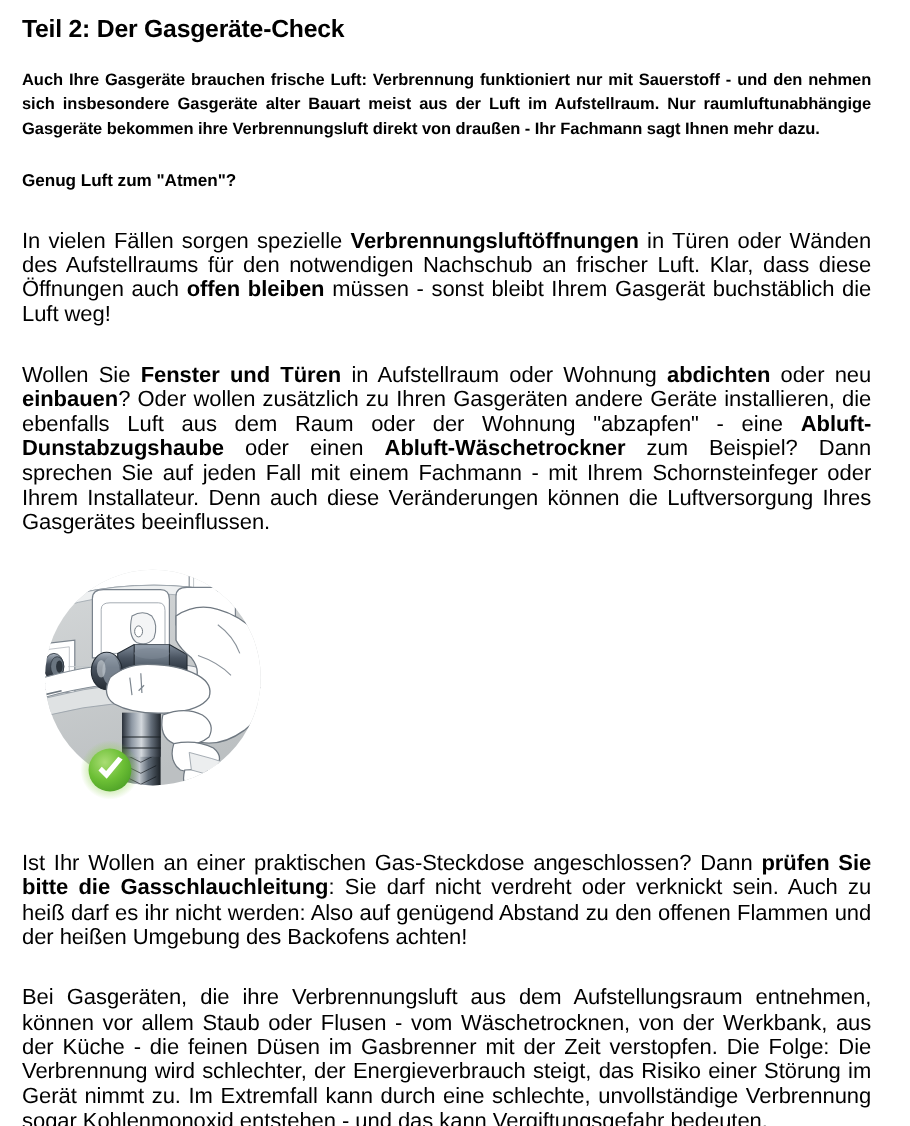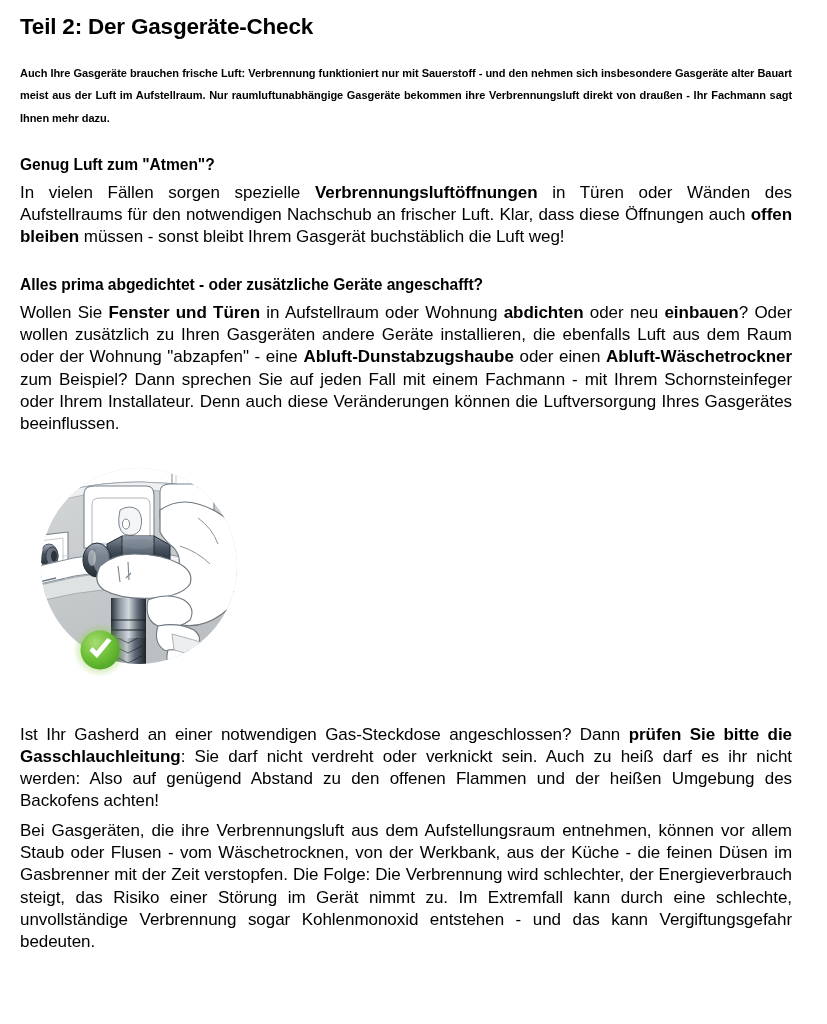--- a/index.html
+++ b/index.html
@@ -34,42 +34,42 @@
   .doc-title {
     font-size: 22.5px;
     font-weight: bold;
     letter-spacing: -0.2px;
     line-height: 26px;
     margin: 0 0 0 0;
     padding: 0;
   }
 
   .lead {
-    font-size: 11px;
+    font-size: 15px;
     font-weight: bold;
     line-height: 22.3px;
     text-align: justify;
     margin: 22px 0 0 0;
     letter-spacing: -0.05px;
   }
 
   .section-heading {
     font-size: 15.6px;
     font-weight: bold;
     line-height: 20px;
     margin: 26px 0 0 0;
     letter-spacing: -0.05px;
   }
 
   .body-par {
-    font-size: 17px;
+    font-size: 20px;
     font-weight: normal;
     line-height: 22.3px;
     text-align: justify;
-    margin: 7px 0 0 0;
+    margin: 33px 0 0 0;
     letter-spacing: -0.05px;
   }
   .body-par b { font-weight: bold; }
 
   
   .figure {
     position: relative;
     width: 250px;
     height: 262px;
     margin: 12px 0 0 2px;
@@ -83,21 +83,20 @@
   <div class="content">
 
     <h1 class="doc-title">Teil 2: Der Gasgeräte-Check</h1>
 
     <p class="lead">Auch Ihre Gasgeräte brauchen frische Luft: Verbrennung funktioniert nur mit Sauerstoff - und den nehmen sich insbesondere Gasgeräte alter Bauart meist aus der Luft im Aufstellraum. Nur raumluftunabhängige Gasgeräte bekommen ihre Verbrennungsluft direkt von draußen - Ihr Fachmann sagt Ihnen mehr dazu.</p>
 
     <h2 class="section-heading">Genug Luft zum "Atmen"?</h2>
 
     <p class="body-par"><span>In vielen Fällen sorgen spezielle </span><b>Verbrennungsluftöffnungen</b><span> in Türen oder Wänden des Aufstellraums für den notwendigen Nachschub an frischer Luft. Klar, dass diese Öffnungen auch </span><b>offen bleiben</b><span> müssen - sonst bleibt Ihrem Gasgerät buchstäblich die Luft weg!</span></p>
 
-    <h2 class="section-heading">Alles prima abgedichtet - oder zusätzliche Geräte angeschafft?</h2>
 
     <p class="body-par"><span>Wollen Sie </span><b>Fenster und Türen</b><span> in Aufstellraum oder Wohnung </span><b>abdichten</b><span> oder neu </span><b>einbauen</b><span>? Oder wollen zusätzlich zu Ihren Gasgeräten andere Geräte installieren, die ebenfalls Luft aus dem Raum oder der Wohnung "abzapfen" - eine </span><b>Abluft-Dunstabzugshaube</b><span> oder einen </span><b>Abluft-Wäschetrockner</b><span> zum Beispiel? Dann sprechen Sie auf jeden Fall mit einem Fachmann - mit Ihrem Schornsteinfeger oder Ihrem Installateur. Denn auch diese Veränderungen können die Luftversorgung Ihres Gasgerätes beeinflussen.</span></p>
 
 
     <div class="figure">
       <svg width="250" height="262" viewBox="0 0 250 262" xmlns="http://www.w3.org/2000/svg">
         <defs>
           <clipPath id="circclip">
             <circle cx="117" cy="118" r="98"></circle>
           </clipPath>
@@ -226,19 +225,19 @@
         </g>
 
         <g transform="translate(56,180)">
           <circle cx="22" cy="22" r="27" fill="url(#gGlow)"></circle>
           <circle cx="22" cy="22" r="19.5" fill="url(#gBadge)"></circle>
           <path d="M 11.5 22.5 L 19 30 L 33.5 12.5 L 29.5 10 L 18.5 23 L 14.5 19 Z" fill="#ffffff"></path>
         </g>
       </svg>
     </div>
 
-    <p class="body-par" style="margin-top:14px;"><span>Ist Ihr Gasherd an einer notwendigen Gas-Steckdose angeschlossen? Dann </span><b>prüfen Sie bitte die Gasschlauchleitung</b><span>: Sie darf nicht verdreht oder verknickt sein. Auch zu heiß darf es ihr nicht werden: Also auf genügend Abstand zu den offenen Flammen und der heißen Umgebung des Backofens achten!</span></p>
+    <p class="body-par" style="margin-top:14px;"><span>Ist Ihr Wollen an einer praktischen Gas-Steckdose angeschlossen? Dann </span><b>prüfen Sie bitte die Gasschlauchleitung</b><span>: Sie darf nicht verdreht oder verknickt sein. Auch zu heiß darf es ihr nicht werden: Also auf genügend Abstand zu den offenen Flammen und der heißen Umgebung des Backofens achten!</span></p>
 
 
     <p class="body-par">Bei Gasgeräten, die ihre Verbrennungsluft aus dem Aufstellungsraum entnehmen, können vor allem Staub oder Flusen - vom Wäschetrocknen, von der Werkbank, aus der Küche - die feinen Düsen im Gasbrenner mit der Zeit verstopfen. Die Folge: Die Verbrennung wird schlechter, der Energieverbrauch steigt, das Risiko einer Störung im Gerät nimmt zu. Im Extremfall kann durch eine schlechte, unvollständige Verbrennung sogar Kohlenmonoxid entstehen - und das kann Vergiftungsgefahr bedeuten.</p>
 
   </div>
 </div>
 
 </body></html>

